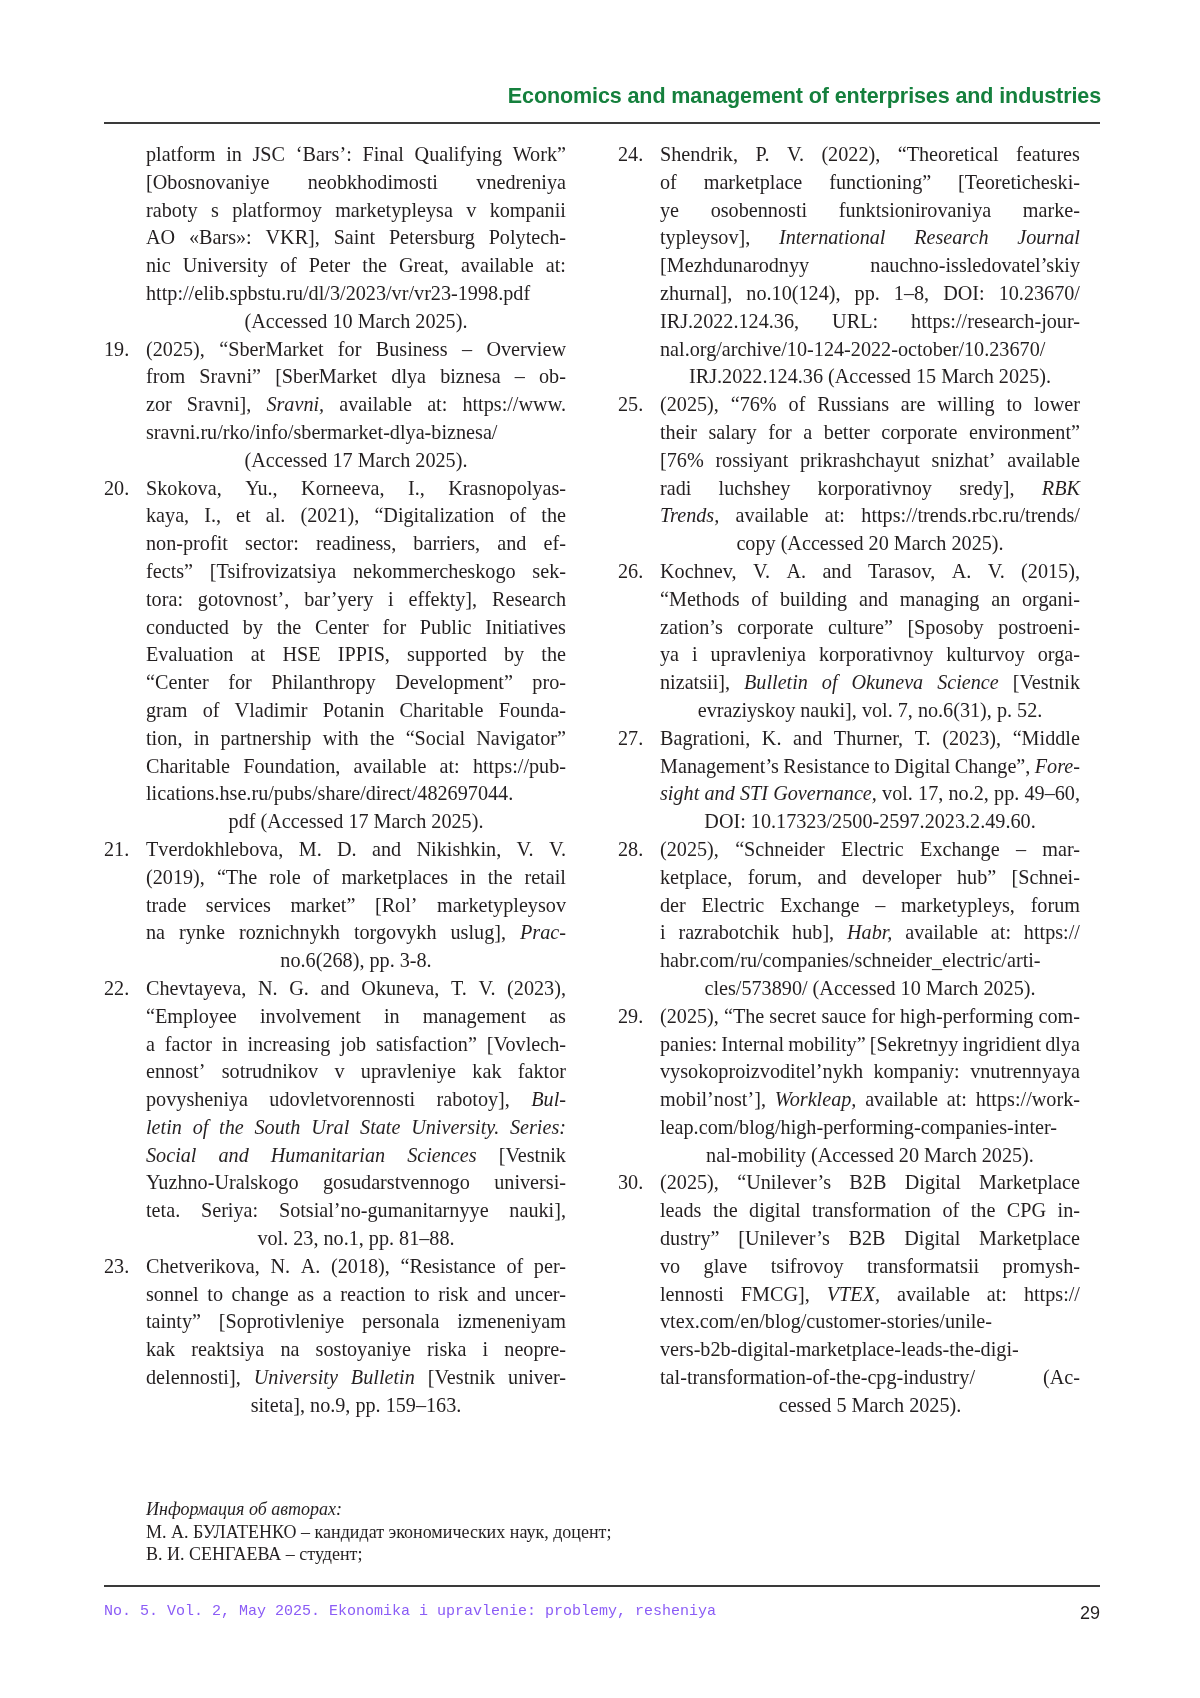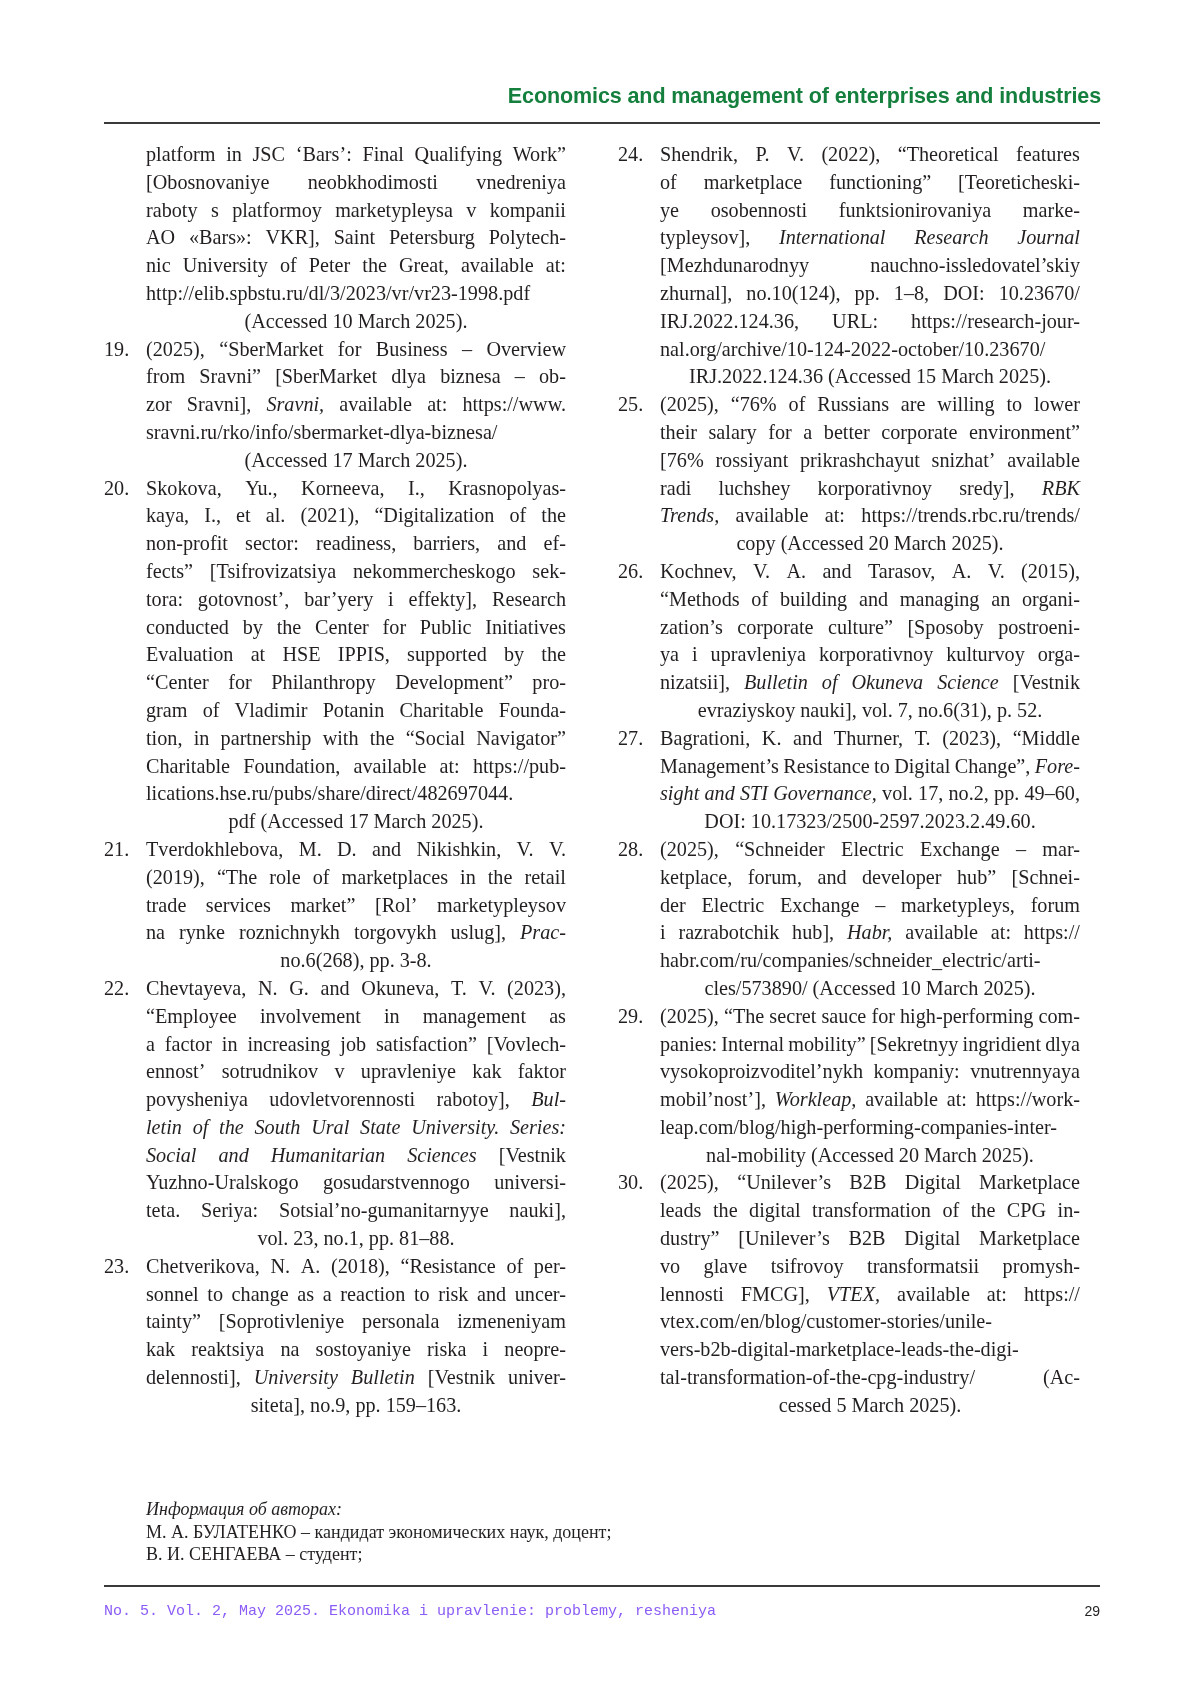--- a/index.html
+++ b/index.html
@@ -24,21 +24,21 @@
     .line.last span.word-row { justify-content: center; gap: 5px; }
     i { font-style: italic; }
     .authors { position: absolute; left: 146px; top: 1474px; font-family: "Liberation Serif", serif; font-size: 18px; line-height: 22.5px; margin-top: 24px; }
     .authors .title { font-style: italic; }
     .footer-text {
       position: absolute; left: 104px; top: 1603px;
       font-family: Liberation Mono, monospace; font-size: 15px; color: #8b5cf6;
     }
     .page-num {
       position: absolute; right: 100px; top: 1603px;
-      font-family: "Liberation Sans", sans-serif; font-size: 14px; color: #231f20;
+      font-family: "Liberation Sans", sans-serif; font-size: 18px; color: #231f20;
     }
   </style>
 </head>
 <body>
 
 <div>
   <div class="header-title">Economics and management of enterprises and industries</div>
 </div>
 <div class="rule top"></div>
 

